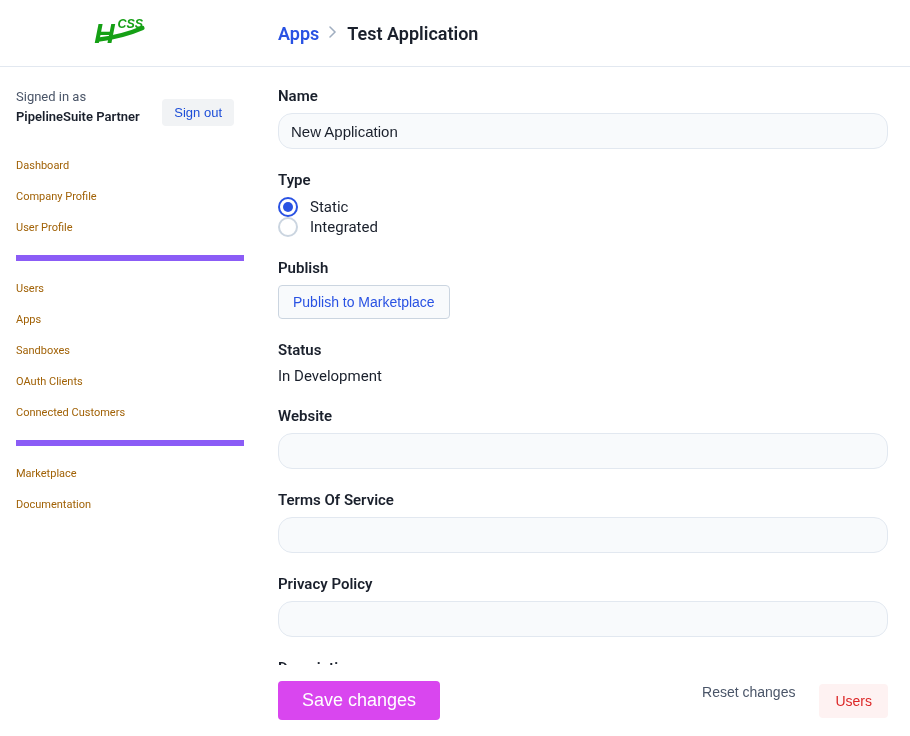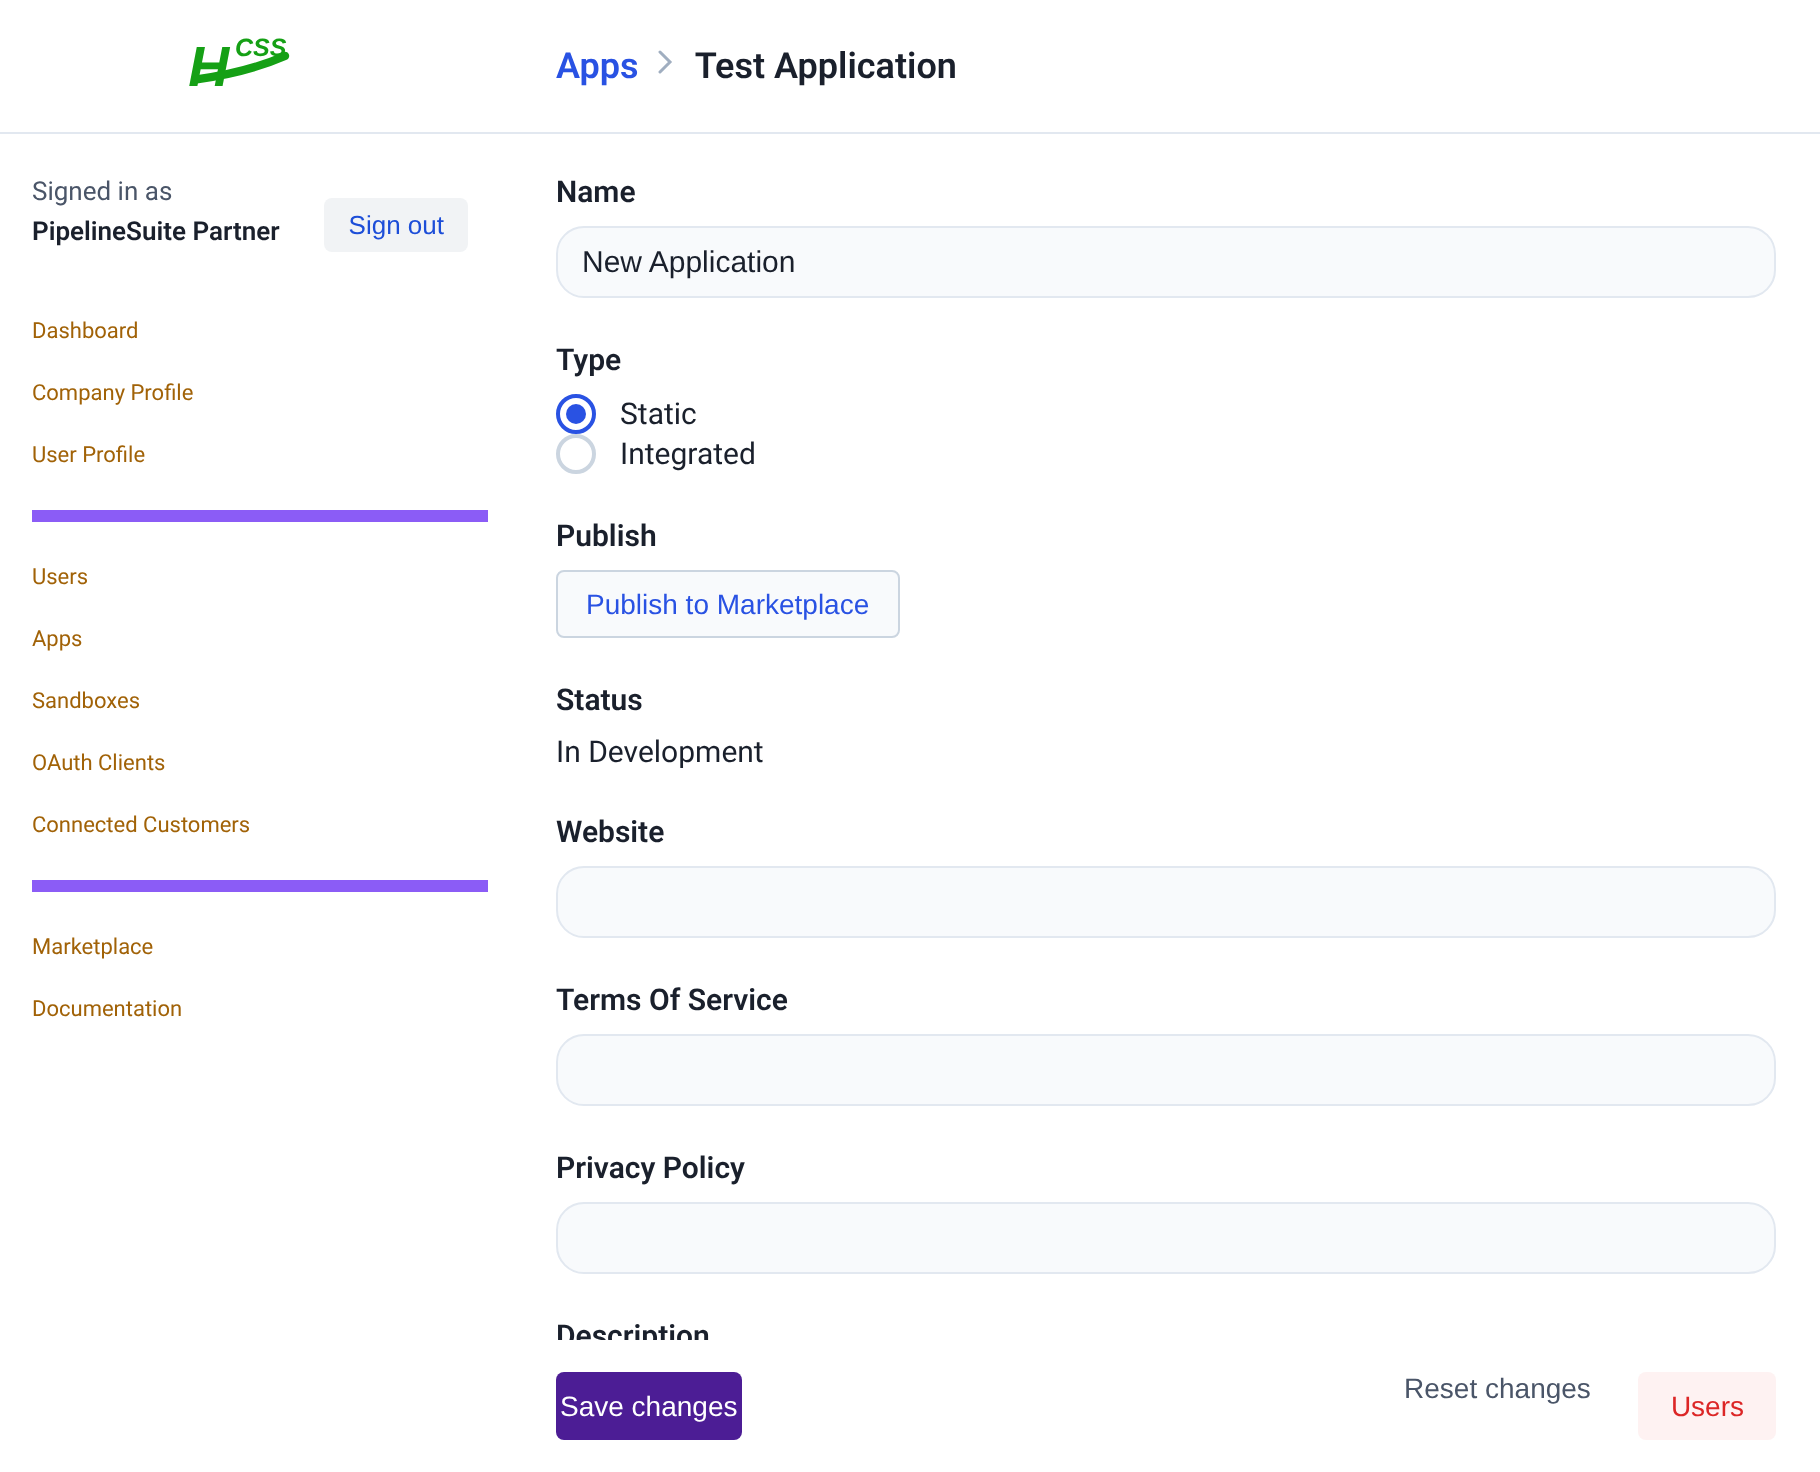--- a/index.html
+++ b/index.html
@@ -204,26 +204,26 @@
       align-items: center;
       padding: 16px 0;
       background: #fff;
     }
     .action-right {
       display: flex;
       gap: 24px;
       align-items: flex-start;
     }
     .btn-primary {
-      background: #4c1d95;
+      background: #d946ef;
       color: #fff;
       border: none;
       border-radius: 4px;
-      padding: 9px 2px;
-      font-size: 14px;
+      padding: 9px 24px;
+      font-size: 18px;
       font-weight: 500;
       cursor: pointer;
     }
     .btn-text {
       background: none;
       border: none;
       color: #4a5568;
       font-size: 14px;
       cursor: pointer;
     }

